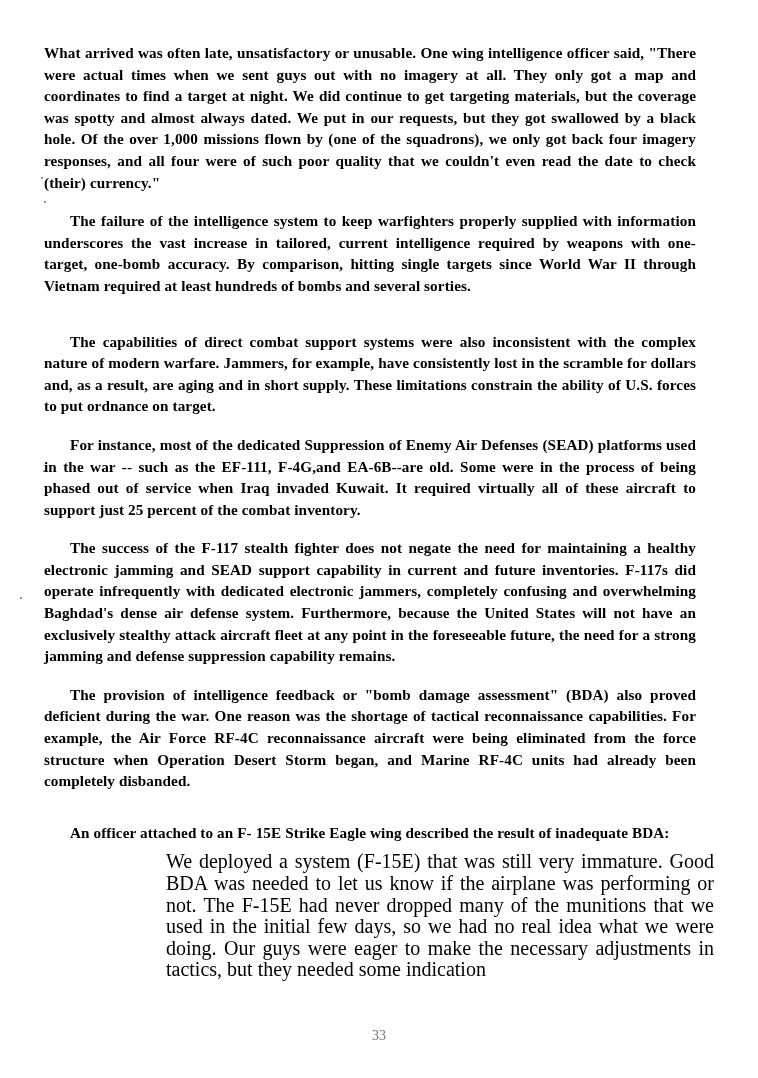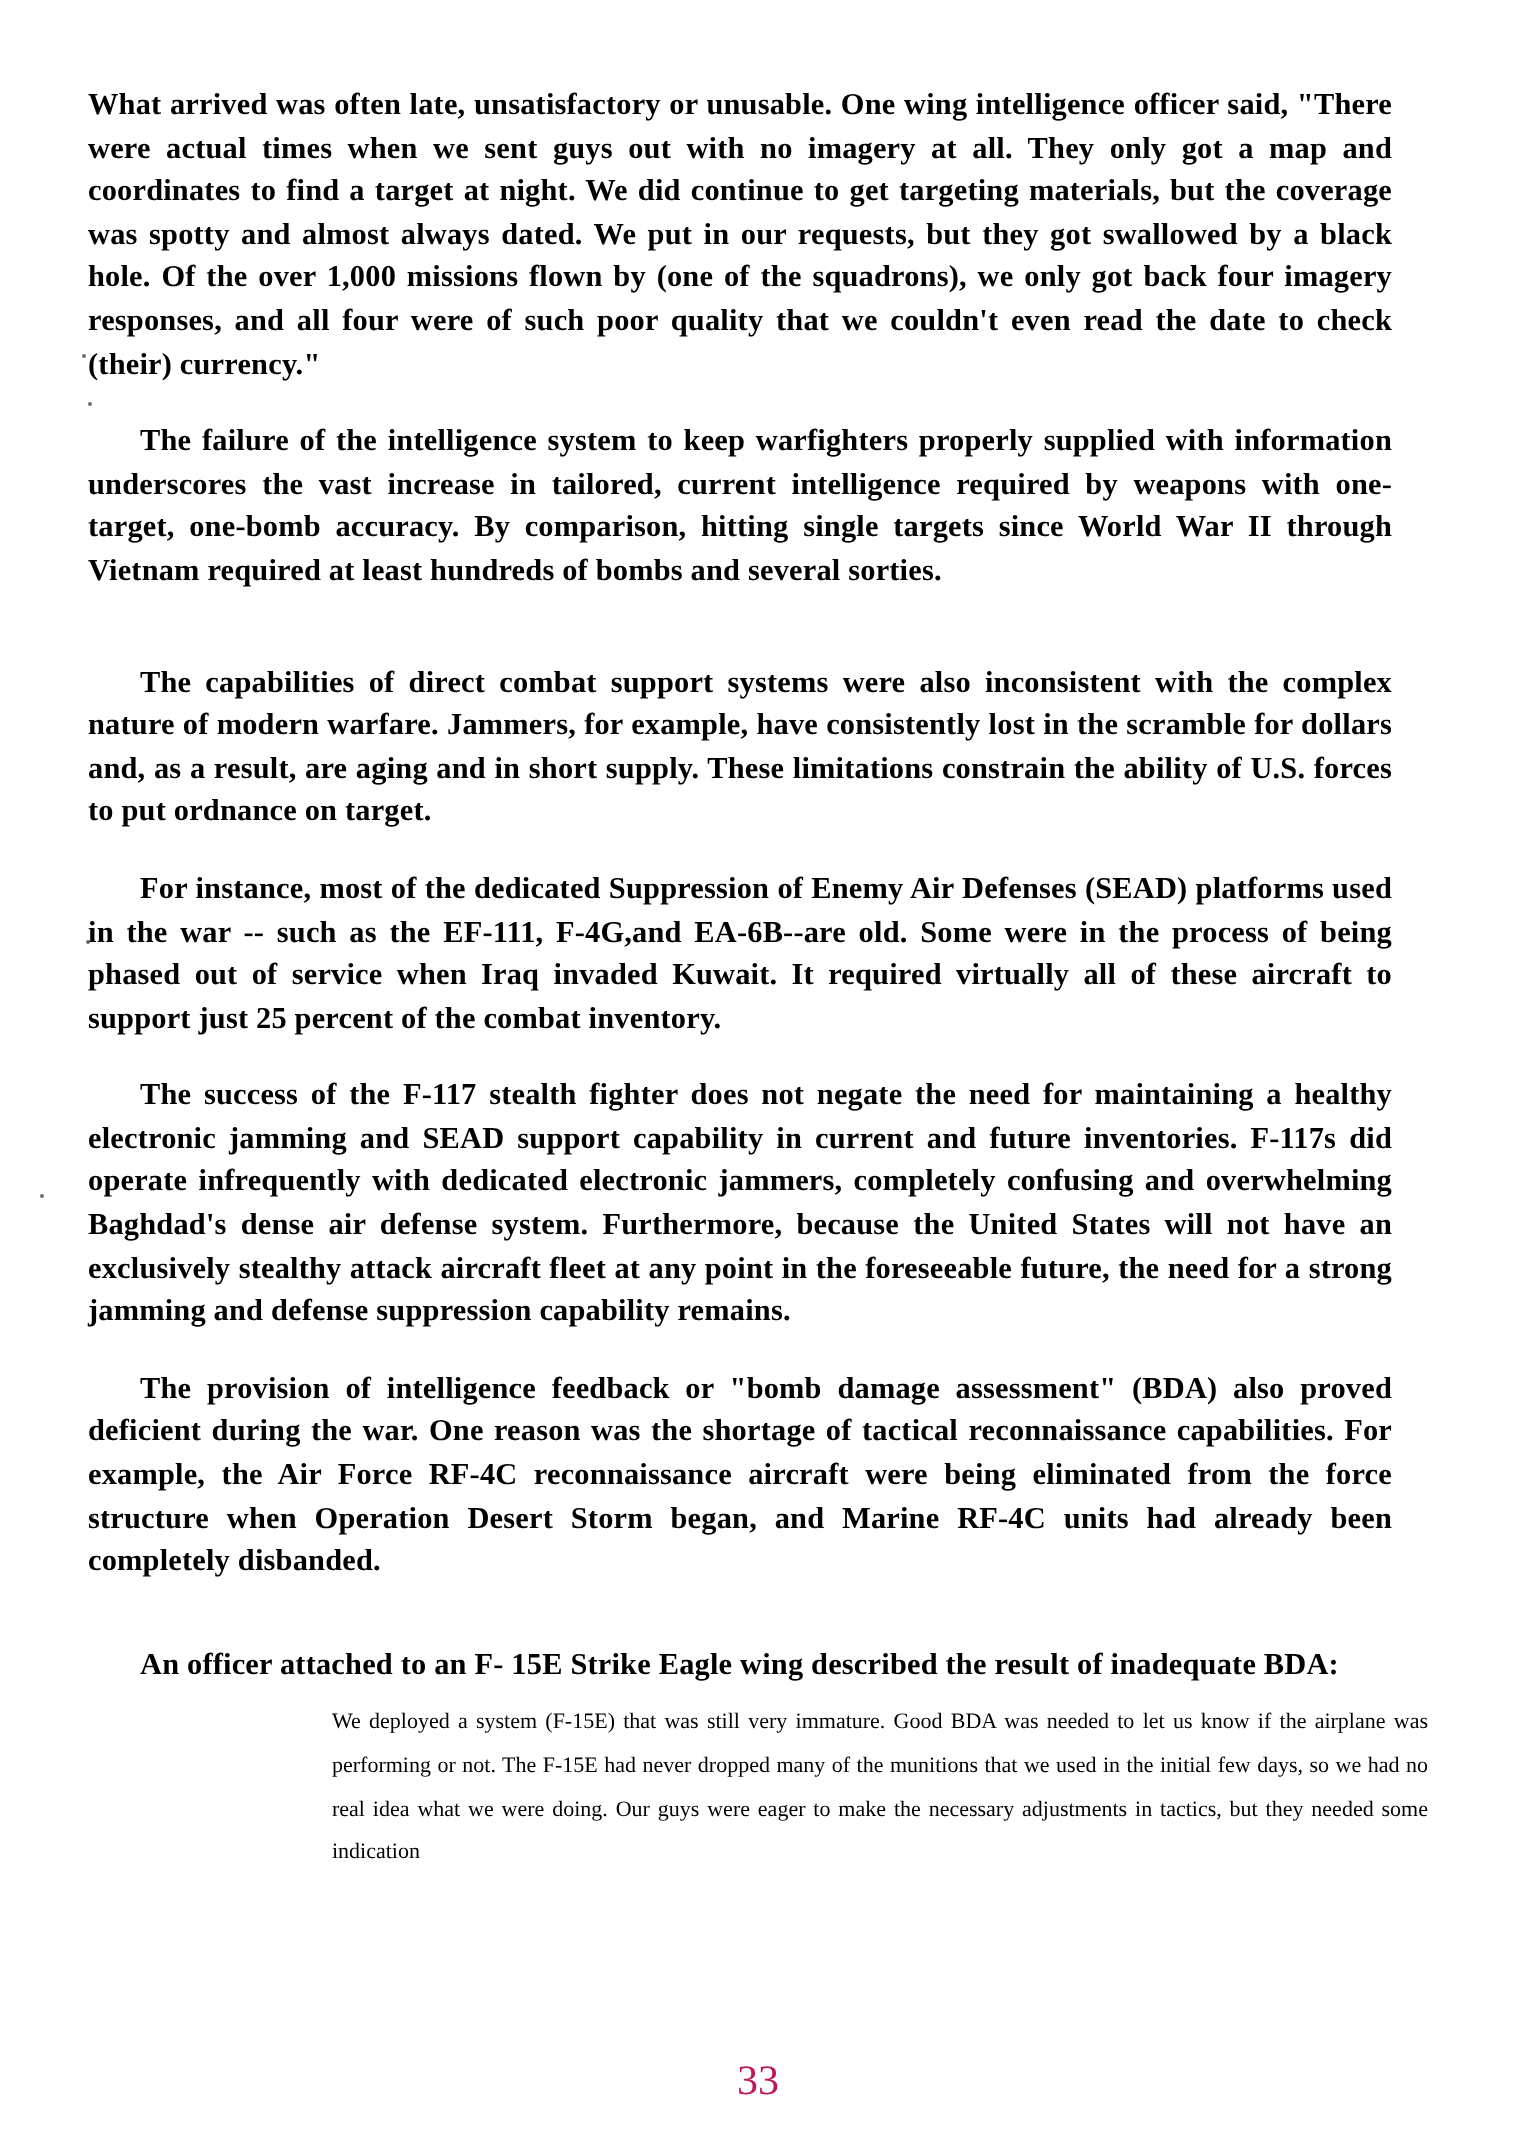--- a/index.html
+++ b/index.html
@@ -47,33 +47,33 @@
     height: 30px;
   }
   .first-indent {
     text-indent: 26px;
   }
   .quote-block {
     margin: 0;
     margin-left: 122px;
     width: 548px;
     text-align: justify;
-    font-size: 11px;
+    font-size: 20px;
     line-height: 21.6px;
     font-weight: normal;
   }
   .pagenum {
     position: absolute;
     left: 0;
     top: 1028px;
     width: 758px;
     text-align: center;
-    font-size: 21px;
+    font-size: 14px;
     font-family: "Liberation Serif", serif;
-    color: #be185d;
+    color: #737373;
   }
   .speck {
     position: absolute;
     background: #3a3a3a;
     width: 2px;
     height: 2px;
     border-radius: 50%;
     opacity: 0.75;
   }
 </style>

